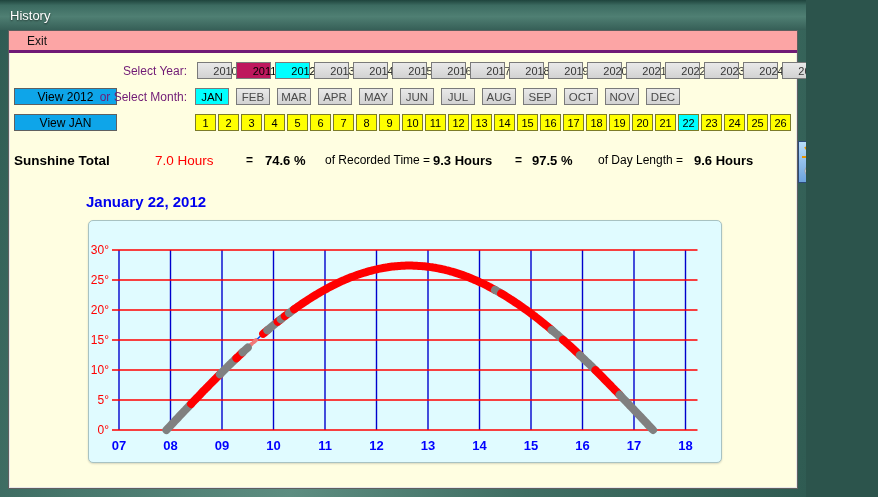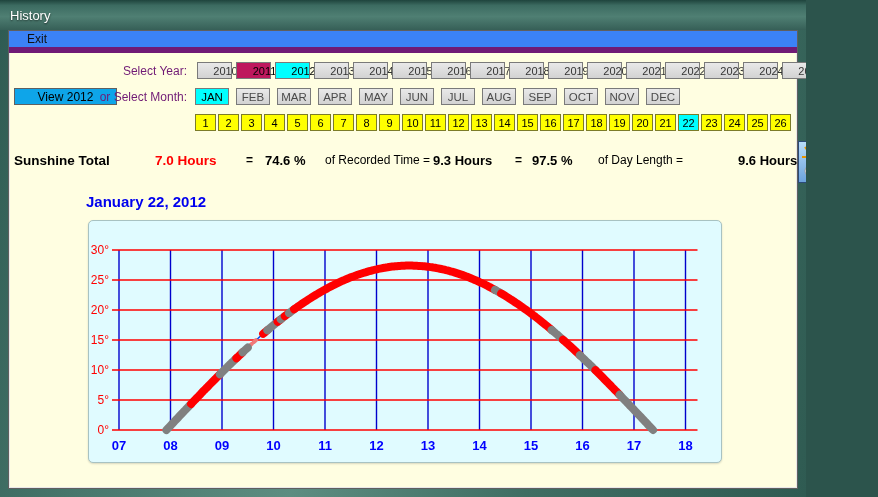--- a/index.html
+++ b/index.html
@@ -5,21 +5,21 @@
   * { margin:0; padding:0; box-sizing:border-box; }
   body { font-family:"Liberation Sans", sans-serif; background:#2c544c; }
   .window { position:relative; width:806px; height:497px; overflow:hidden;
     background:linear-gradient(105deg,#2e5a52 0%,#47776c 22%,#5d8d81 45%,#3f6e63 70%,#2f5b52 100%); }
   .titlebar { position:absolute; top:0; left:0; width:878px; height:30px;
     background:linear-gradient(180deg,#1f443d 0%,#3c6b61 18%,#4f7f73 55%,#365f57 100%);
     display:flex; align-items:center; }
   .titlebar-text { color:#ffffff; font-size:13px; padding-left:10px; text-shadow:0 1px 2px rgba(0,0,0,.6); }
   .inner { position:absolute; left:8px; right:8px; top:30px; bottom:8px;
     border:1px solid #5f5f5f; background:#fffee1; box-shadow:inset 0 0 0 1px #e8e8e8; }
-  .menubar { height:22px; background:#3b82f6; border-bottom:6px solid #701a75;
+  .menubar { height:22px; background:#fca5a5; border-bottom:3px solid #701a75;
     display:flex; align-items:center; }
   .menu-item { font-size:12px; color:#111; padding:2px 8px; margin-left:10px; cursor:default; }
   .content { position:relative; width:100%; height:calc(100% - 22px); }
 
   .row { position:absolute; left:0; width:100%; height:18px; }
   .row-label { position:absolute; left:0; top:2px; width:178px; text-align:right; font-size:12px; color:#701a75; }
   .btn-strip { position:absolute; left:188px; top:0; display:flex; gap:4px; }
   .btn { display:flex; align-items:center; justify-content:center; height:17px;
     font-size:11px; color:#333; background:linear-gradient(#e9e9e9,#d2d2d2);
     border:1px solid #7a7a7a; cursor:pointer; }
@@ -33,29 +33,29 @@
     display:flex; align-items:center; justify-content:center; cursor:pointer; }
   .row-year  { top:9px; }
   .row-month { top:35px; }
   .row-date  { top:61px; }
   .row-month .btn-strip { left:186px; gap:7px; }
   .row-date  .btn-strip { left:186px; gap:2px; }
 
   .stats { position:absolute; top:100px; left:0; width:100%; height:24px; font-size:12px; color:#000;padding-left:7px; }
   .stats span { position:absolute; top:0; white-space:nowrap; }
   .st-title { left:5px;  font-size:13.5px; font-weight:bold; }
-  .st-hours { left:146px; font-size:13.5px; font-weight:bold; color:#ff0000; }
+  .st-hours { left:146px; font-size:13.5px; font-weight:normal; color:#ff0000; }
   .st-eq1   { left:237px; font-weight:bold; }
   .st-pct1  { left:256px; font-size:13px; font-weight:bold; }
   .st-of1   { left:316px;text-align:right; }
   .st-rec   { left:424px; font-size:13px; font-weight:bold; }
   .st-eq2   { left:506px; font-weight:bold; }
   .st-pct2  { left:523px; font-size:13px; font-weight:bold;text-align:right; }
   .st-of2   { left:589px; }
-  .st-day   { left:685px; font-size:13px; font-weight:bold;margin-left:44px; }
+  .st-day   { left:685px; font-size:13px; font-weight:bold; }
   .weather-btn { position:absolute; left:789px; top:88px; width:42px; height:42px;
     border:1px solid #2c4a78; background:linear-gradient(180deg,#b8dcf8,#6da3dd); cursor:pointer; }
 
   .chart-title { position:absolute; left:77px; top:140px; font-size:15px; font-weight:bold; color:#0000ee; }
   .chart-panel { position:absolute; left:79px; top:167px; width:634px; height:243px;
     background:#e0fbff; border:1px solid #a8c2c2; border-radius:5px; box-shadow:0 1px 2px rgba(0,0,0,.15); }
   .chart-panel svg { display:block; }
 </style>
 </head>
 <body>
@@ -106,20 +106,21 @@
             <button class="btn month">JUL</button>
             <button class="btn month">AUG</button>
             <button class="btn month">SEP</button>
             <button class="btn month">OCT</button>
             <button class="btn month">NOV</button>
             <button class="btn month">DEC</button>
           </div>
       </div>
 
       <div class="row row-date">
+        <button class="view-btn">View JAN</button>
         <div class="btn-strip">
             <button class="btn date">1</button>
             <button class="btn date">2</button>
             <button class="btn date">3</button>
             <button class="btn date">4</button>
             <button class="btn date">5</button>
             <button class="btn date">6</button>
             <button class="btn date">7</button>
             <button class="btn date">8</button>
             <button class="btn date">9</button>

